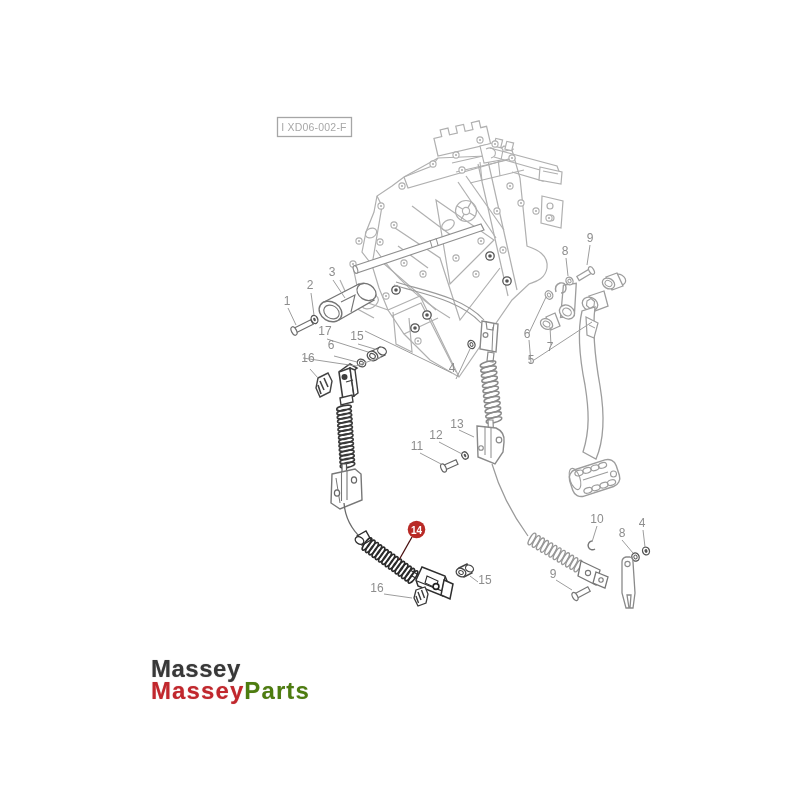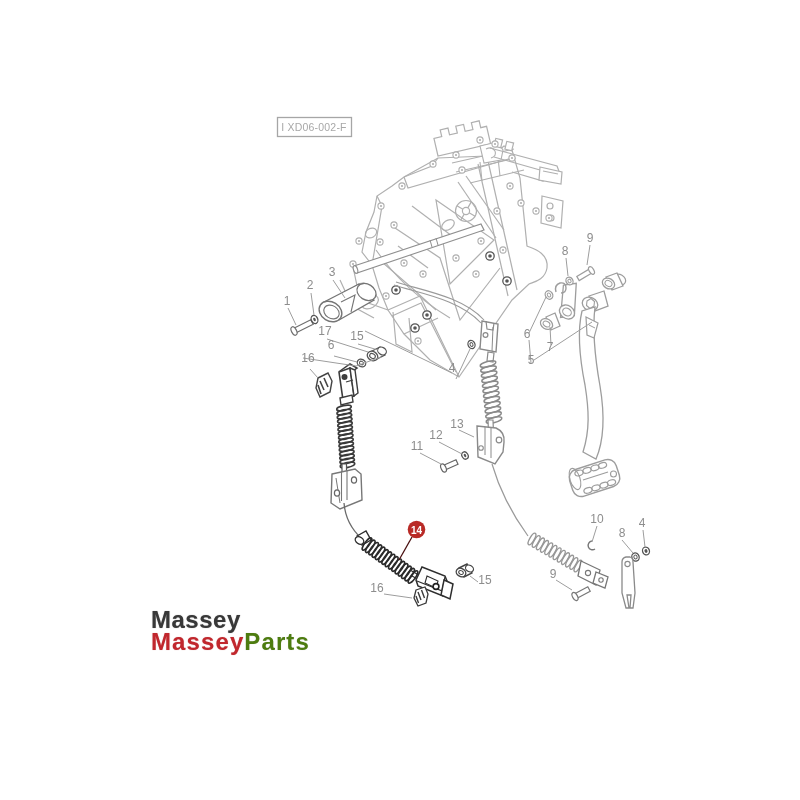--- a/index.html
+++ b/index.html
@@ -1,17 +1,17 @@
 <!DOCTYPE html>
 <html><head>
 <meta charset="utf-8">
 <style>
 html,body{margin:0;padding:0;background:#fff;width:800px;height:800px;overflow:hidden}
 *{font-family:"Liberation Sans",sans-serif}
-.logo{position:absolute;left:151px;top:608px;line-height:1}
+.logo{position:absolute;left:151px;top:657px;line-height:1}
 .l1{font-size:24px;font-weight:bold;color:#383838;letter-spacing:0.5px;text-shadow:0 0 1px rgba(60,60,60,.5)}
 .l2{font-size:24px;font-weight:bold;letter-spacing:1.1px;margin-top:-2px}
 .red{color:#c1272d;text-shadow:0 0 1px rgba(160,30,30,.4)}
 .gray{color:#4d7c0f;text-shadow:0 0 1px rgba(150,150,150,.4)}
 </style>
 </head>
 <body>
 
 <svg width="800" height="800" viewBox="0 0 800 800" style="position:absolute;left:0;top:0">
 <defs>

